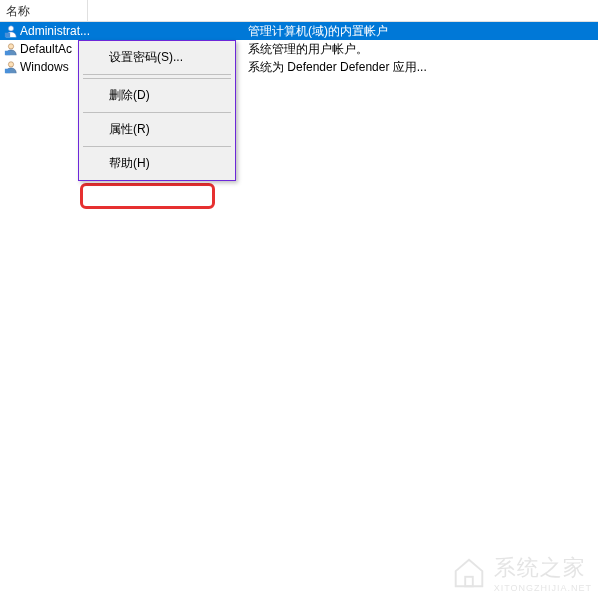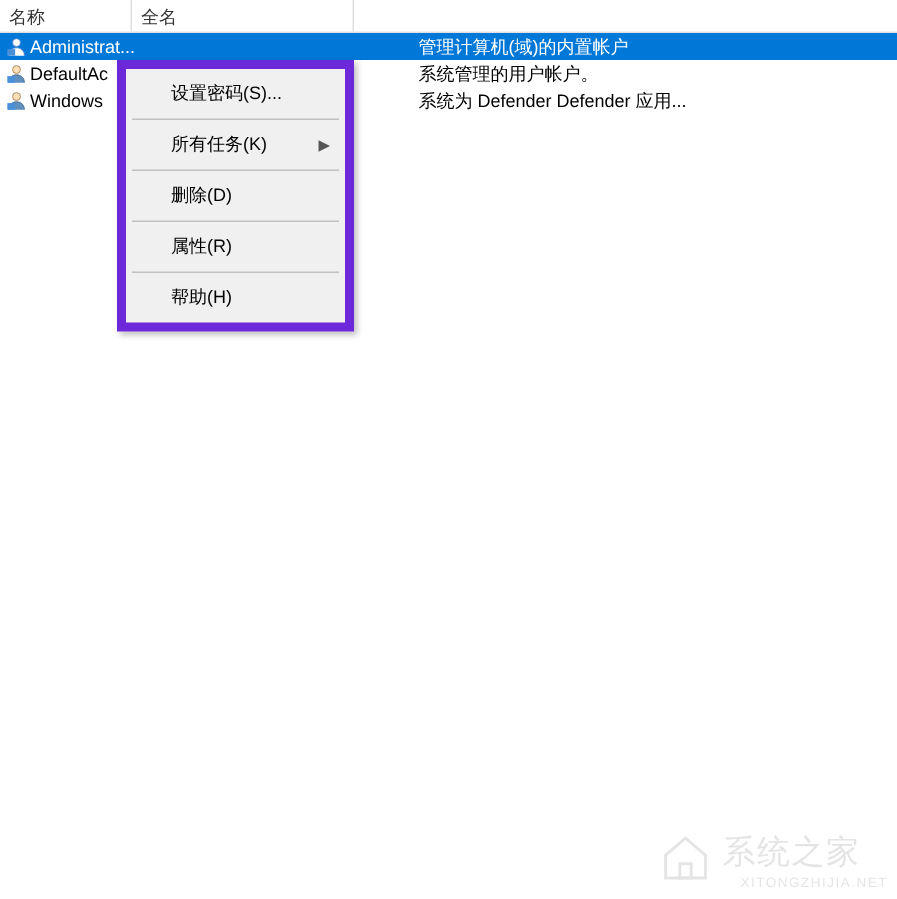--- a/index.html
+++ b/index.html
@@ -42,34 +42,34 @@
     }
     .cell {
       padding: 1px 2px;
       overflow: hidden;
       white-space: nowrap;
       text-overflow: ellipsis;
       font-size: 12px;
     }
     .cell-name { width: 98px; display: flex; align-items: center; gap: 2px; padding-left: 4px; }
     .cell-fullname { width: 148px; }
-    .cell-desc { flex: 1; margin-left: 31px; }
+    .cell-desc { flex: 1; }
     .user-icon {
       width: 14px;
       height: 14px;
       display: inline-block;
       flex-shrink: 0;
     }
     .context-menu {
       position: absolute;
       left: 78px;
       top: 40px;
       width: 158px;
       background: #f0f0f0;
-      border: 6px solid #6d28d9;
+      border: 1px solid #6d28d9;
       box-shadow: 2px 2px 4px rgba(0,0,0,0.25);
       padding: 3px 2px;
       z-index: 10;
     }
     .menu-item {
       padding: 5px 10px 5px 28px;
       font-size: 12px;
       color: #000;
       position: relative;
       cursor: default;
@@ -92,47 +92,45 @@
       border: 3px solid #e63030;
       border-radius: 6px;
       pointer-events: none;
     }
     .watermark {
       position: absolute;
       right: 6px;
       bottom: 6px;
       opacity: 0.22;
       display: flex;
-      align-items: flex-start;
+      align-items: center;
       gap: 6px;
       pointer-events: none;
     }
     .watermark-text {
       font-size: 22px;
       font-weight: 500;
       color: #888;
       letter-spacing: 1px;
     }
     .watermark-sub {
       font-size: 9px;
       color: #888;
       letter-spacing: 1px;
-      margin-left: 12px;
     }
     .watermark-logo {
       width: 38px;
       height: 38px;
     }
   </style>
 </head>
 <body>
 
 <div class="header-row">
   <div class="header-cell col-name">名称</div>
-  <div class="header-cell col-fullname">全名</div>
 </div>
 
 <div class="list-area">
 
   <div class="list-row selected">
     <div class="cell cell-name">
       <span class="user-icon">
         <svg viewBox="0 0 16 16">
             <circle cx="8" cy="5" r="3" fill="#ffffff" stroke="#5080d0" stroke-width="0.6"></circle>
             <path d="M2 15c0-4 3-6 6-6s6 2 6 6" fill="#ffffff" stroke="#5080d0" stroke-width="0.6"></path>
@@ -174,24 +172,20 @@
     </div>
     <div class="cell cell-fullname"></div>
     <div class="cell cell-desc">系统为 Defender Defender 应用...</div>
   </div>
 
 </div>
 
 <div class="context-menu">
   <div class="menu-item">设置密码(S)...</div>
   <div class="menu-sep"></div>
-  <div class="menu-item">
-    <span>所有任务(K)</span>
-    <span class="submenu-arrow">▶</span>
-  </div>
   <div class="menu-sep"></div>
   <div class="menu-item">删除(D)</div>
   <div class="menu-sep"></div>
   <div class="menu-item">属性(R)</div>
   <div class="menu-sep"></div>
   <div class="menu-item">帮助(H)</div>
 </div>
 
 <div class="highlight-box" style="left:80px; top:183px; width:135px; height:26px;"></div>
 

